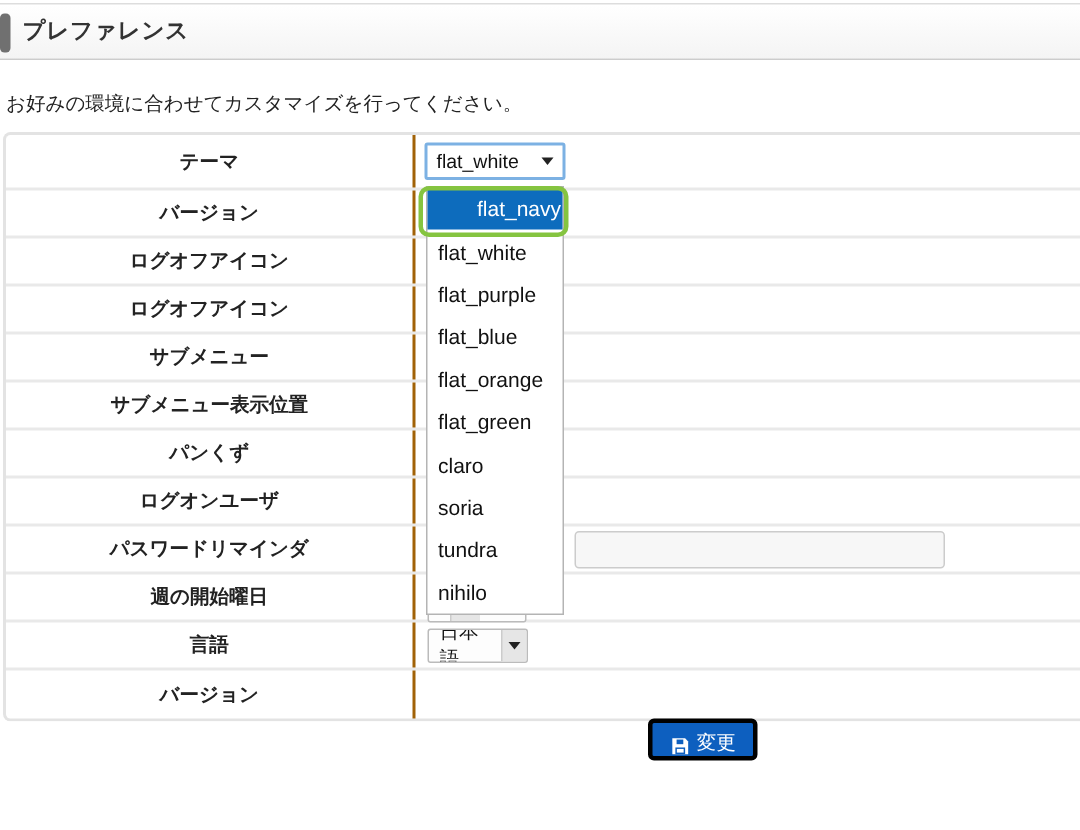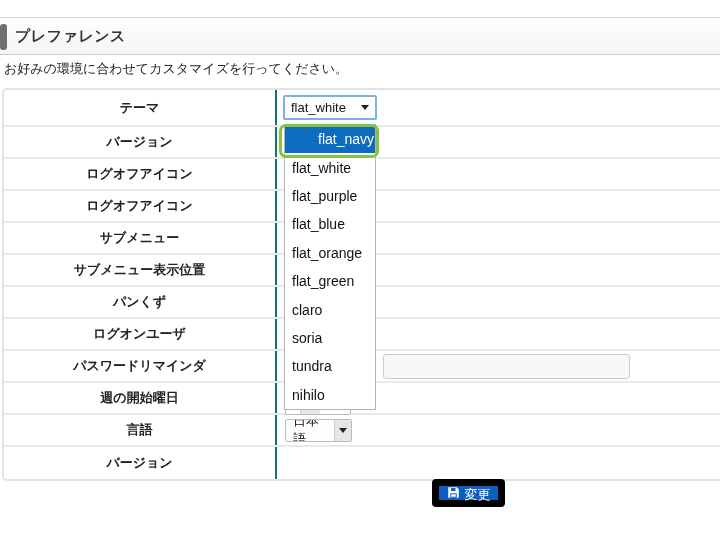--- a/index.html
+++ b/index.html
@@ -8,21 +8,21 @@
     width:720px; height:553px; position:relative; overflow:hidden;
     font-family:"Liberation Sans","DejaVu Sans",sans-serif;
     color:#222;
   }
   .page { position:absolute; inset:0; }
 
   
   .page-header {
     position:absolute; top:2px; left:0; right:0; height:38px;
     background:linear-gradient(#ffffff,#f4f4f4);
-    border-top:1px solid #ddd; border-bottom:1px solid #ccc;margin-top:15px;
+    border-top:1px solid #ddd; border-bottom:1px solid #ccc;
   }
   .header-accent {
     position:absolute; left:0; top:6px; width:7px; height:26px;
     background:#707070; border-radius:3px;
   }
   .page-title {
     position:absolute; left:15px; top:50%; transform:translateY(-50%);
     font-size:15px; font-weight:bold; color:#333; letter-spacing:.5px;
   }
 
@@ -33,21 +33,21 @@
   .settings-table {
     position:absolute; top:88px; left:2px; width:718px;
     border:2px solid #e3e3e3; border-right:none;
     border-radius:5px 0 0 5px; background:#fff;
   }
   .row { display:flex; height:32px; border-bottom:2px solid #e9e9e9; }
   .row:last-child { border-bottom:none; }
   .row.r1 { height:37px; }
   .row.r9 { height:32px; }
   .row-label {
-    width:273px; border-right:2px solid #0f766e;
+    width:273px; border-right:2px solid #a16207;
     display:flex; align-items:center; justify-content:center;
     font-size:13px; font-weight:bold; color:#222;
   }
   .row-value { flex:1; position:relative; display:flex; align-items:center; }
 
   
   .theme-select {
     margin-left:6px; width:94px; height:25px;
     border:2px solid var(--focus-border,#7cb1e3); border-radius:2px;
     background:#fff; display:flex; align-items:center; cursor:pointer;
@@ -93,22 +93,22 @@
   
   .annotation-highlight {
     position:absolute; left:279px; top:124px; width:100px; height:34px;
     border:3px solid var(--annotation-green,#85c440); border-radius:7px;
     z-index:20; pointer-events:none;
   }
 
   
   .submit-button {
     position:absolute; left:432px; top:479px; width:73px; height:28px;
-    background:var(--button-blue,#0d5fbf); border:7px solid #000000; border-radius:4px;
-    color:#fff; font-size:13px; display:flex; align-items:flex-start; justify-content:center;
+    background:var(--button-blue,#0d5fbf); border:3px solid #000000; border-radius:4px;
+    color:#fff; font-size:13px; display:flex; align-items:flex-end; justify-content:center;
     gap:5px; cursor:pointer; font-family:Liberation Mono, monospace;
   }
   .submit-button svg { display:block; }
 </style>
 </head>
 <body>
 
 <div class="page">
 
   <div class="page-header">

